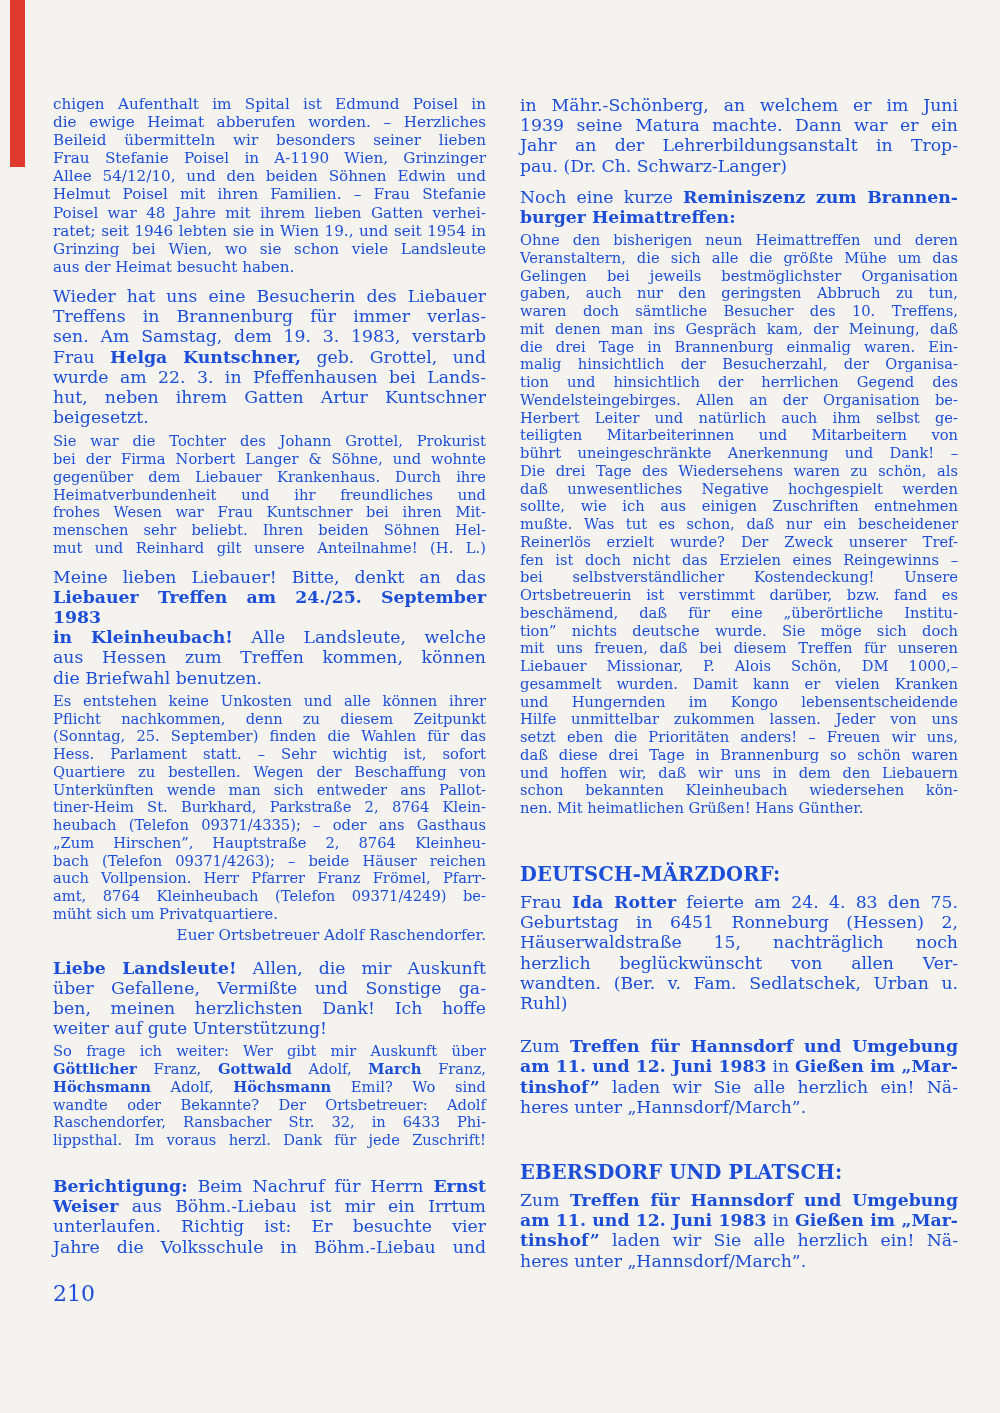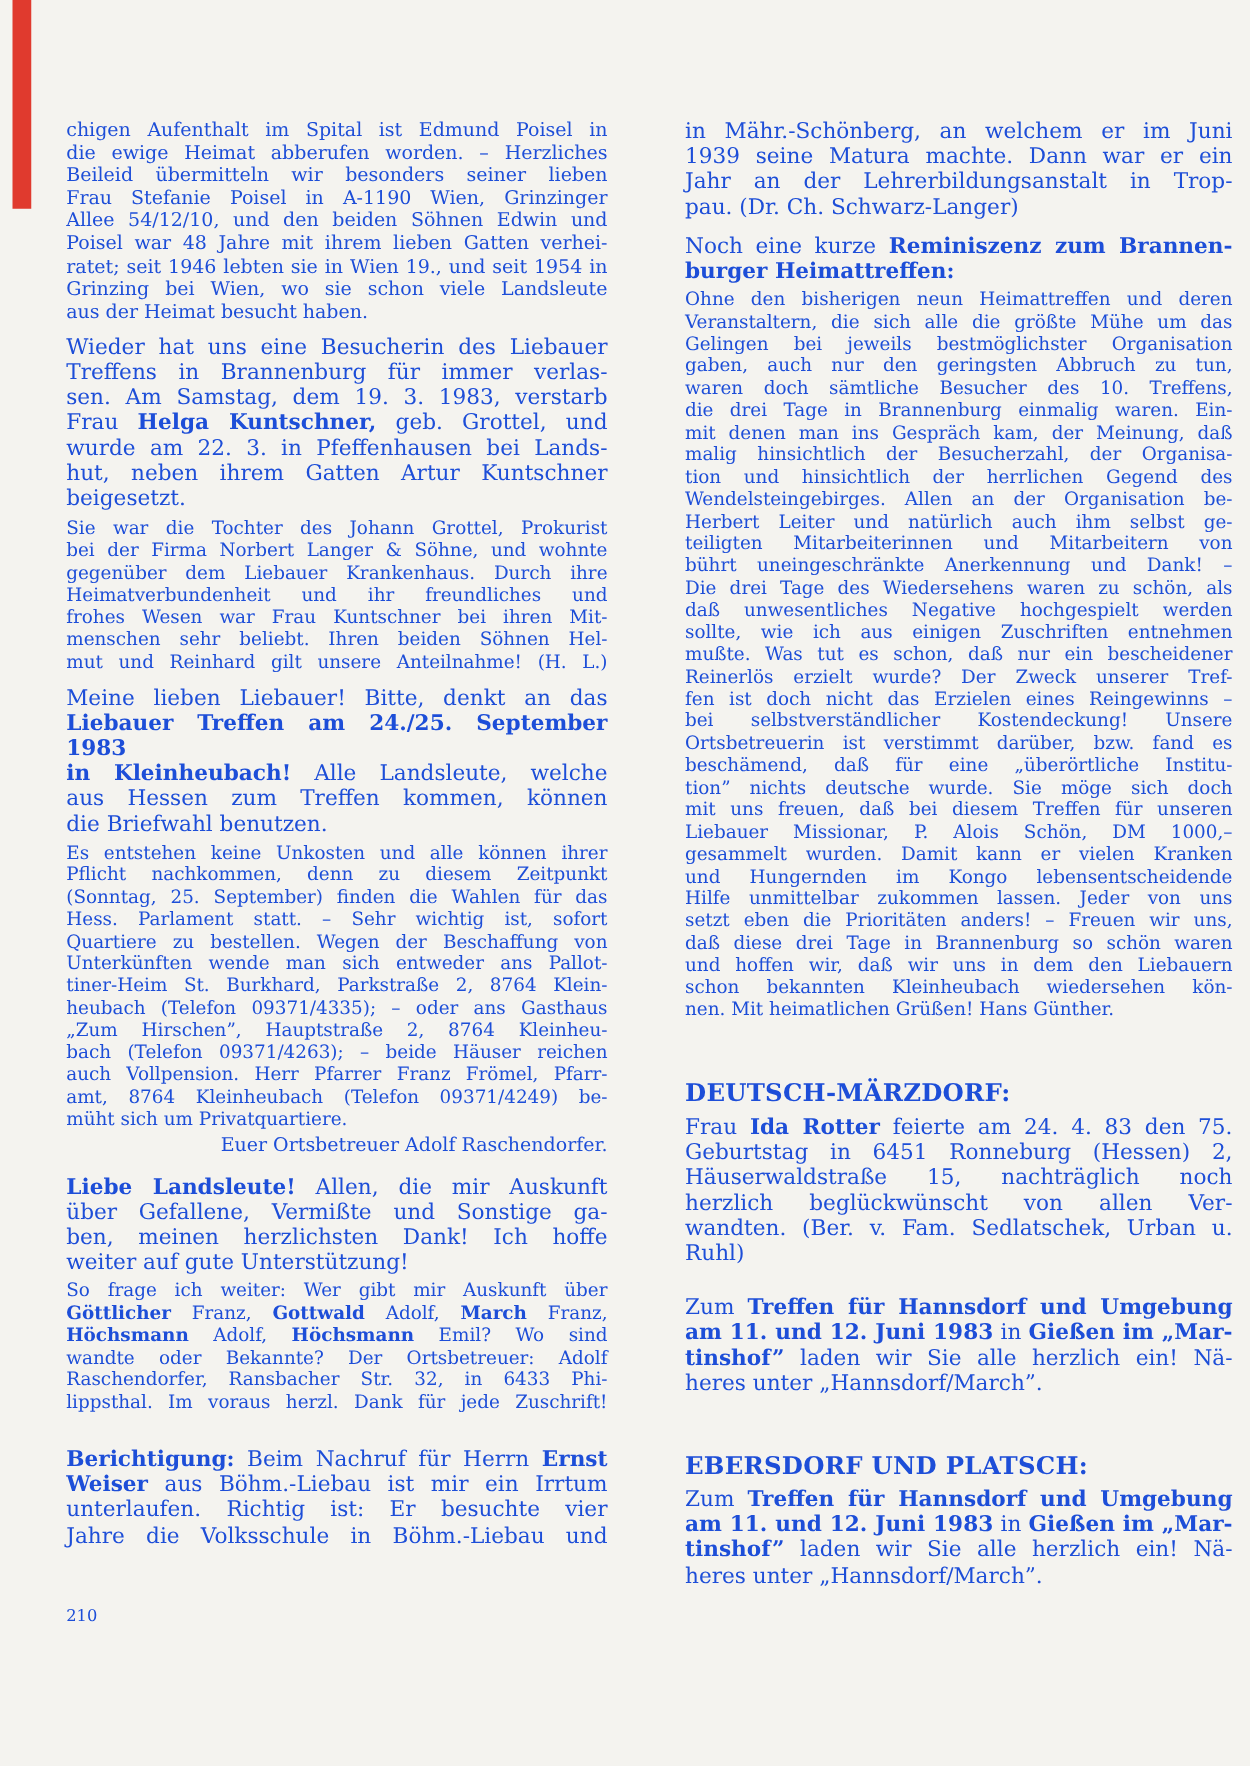--- a/index.html
+++ b/index.html
@@ -1,32 +1,32 @@
 <!DOCTYPE html>
 <html><head>
 <meta charset="utf-8">
 <style>
   html,body{margin:0;padding:0;background:#e9e8e4;}
   .page{position:relative;width:1000px;height:1413px;background:#f4f3ef;color:#201e1a;
         font-family:"DejaVu Serif","Liberation Serif",serif;overflow:hidden;}
   .red-mark{position:absolute;left:10px;top:0;width:15px;height:167px;background:#e03a2e;}
   .col{position:absolute;top:95px;}
   #left-col{left:53px;width:433px;}
-  #right-col{left:548px;width:438px;}
+  #right-col{left:520px;width:438px;}
   .block{margin:0;}
   .line{text-align:left;}
   .line.j{text-align:justify;text-align-last:justify;}
   .md{font-size:15.2px;line-height:18.1px;}
   .sm{font-size:14.7px;line-height:17.75px;}
   .lg{font-size:17.3px;line-height:20.2px;}
   .h{font-size:19.5px;line-height:22px;font-weight:700;letter-spacing:.2px;}
   .sig{text-align:right;}
   .sig .line{text-align:right;}
   .b{font-weight:700;}
-  .page-number{position:absolute;left:53px;top:1284px;font-size:13px;line-height:20px;}
+  .page-number{position:absolute;left:53px;top:1284px;font-size:22px;line-height:20px;}
   
   #left-col .block:nth-child(2){margin-top:10px;}
   #left-col .block:nth-child(3){margin-top:5px;}
   #left-col .block:nth-child(4){margin-top:10px;}
   #left-col .block:nth-child(5){margin-top:4px;}
   #left-col .block:nth-child(6){margin-top:3px;}
   #left-col .block:nth-child(7){margin-top:14px;}
   #left-col .block:nth-child(8){margin-top:4px;}
   #left-col .block:nth-child(9){margin-top:27px;}
   #right-col .block:nth-child(2){margin-top:11px;}
@@ -42,20 +42,21 @@
 
 <div class="page" style="background: rgb(244, 243, 239); color: #1d4ed8; padding-left: 40px;">
   <div class="red-mark" style="background: rgb(224, 58, 46);"></div>
   <div id="left-col" class="col">
       <div class="block md">
         <div class="line j"><span>chigen Aufenthalt im Spital ist Edmund Poisel in</span></div>
         <div class="line j"><span>die ewige Heimat abberufen worden. – Herzliches</span></div>
         <div class="line j"><span>Beileid übermitteln wir besonders seiner lieben</span></div>
         <div class="line j"><span>Frau Stefanie Poisel in A-1190 Wien, Grinzinger</span></div>
         <div class="line j"><span>Allee 54/12/10, und den beiden Söhnen Edwin und</span></div>
+        <div class="line j"><span>Helmut Poisel mit ihren Familien. – Frau Stefanie</span></div>
         <div class="line j"><span>Poisel war 48 Jahre mit ihrem lieben Gatten verhei-</span></div>
         <div class="line j"><span>ratet; seit 1946 lebten sie in Wien 19., und seit 1954 in</span></div>
         <div class="line j"><span>Grinzing bei Wien, wo sie schon viele Landsleute</span></div>
         <div class="line"><span>aus der Heimat besucht haben.</span></div>
       </div>
       <div class="block lg">
         <div class="line j"><span>Wieder hat uns eine Besucherin des Liebauer</span></div>
         <div class="line j"><span>Treffens in Brannenburg für immer verlas-</span></div>
         <div class="line j"><span>sen. Am Samstag, dem 19. 3. 1983, verstarb</span></div>
         <div class="line j"><span>Frau </span><span class="b">Helga Kuntschner,</span><span> geb. Grottel, und</span></div>
@@ -128,22 +129,22 @@
       <div class="block lg">
         <div class="line j"><span>Noch eine kurze </span><span class="b">Reminiszenz zum Brannen-</span></div>
         <div class="line"><span class="b">burger Heimattreffen:</span></div>
       </div>
       <div class="block sm">
         <div class="line j"><span>Ohne den bisherigen neun Heimattreffen und deren</span></div>
         <div class="line j"><span>Veranstaltern, die sich alle die größte Mühe um das</span></div>
         <div class="line j"><span>Gelingen bei jeweils bestmöglichster Organisation</span></div>
         <div class="line j"><span>gaben, auch nur den geringsten Abbruch zu tun,</span></div>
         <div class="line j"><span>waren doch sämtliche Besucher des 10. Treffens,</span></div>
+        <div class="line j"><span>mit denen man ins Gespräch kam, der Meinung, daß</span></div>
         <div class="line j"><span>die drei Tage in Brannenburg einmalig waren. Ein-</span></div>
-        <div class="line j"><span>mit denen man ins Gespräch kam, der Meinung, daß</span></div>
         <div class="line j"><span>malig hinsichtlich der Besucherzahl, der Organisa-</span></div>
         <div class="line j"><span>tion und hinsichtlich der herrlichen Gegend des</span></div>
         <div class="line j"><span>Wendelsteingebirges. Allen an der Organisation be-</span></div>
         <div class="line j"><span>Herbert Leiter und natürlich auch ihm selbst ge-</span></div>
         <div class="line j"><span>teiligten Mitarbeiterinnen und Mitarbeitern von</span></div>
         <div class="line j"><span>bührt uneingeschränkte Anerkennung und Dank! –</span></div>
         <div class="line j"><span>Die drei Tage des Wiedersehens waren zu schön, als</span></div>
         <div class="line j"><span>daß unwesentliches Negative hochgespielt werden</span></div>
         <div class="line j"><span>sollte, wie ich aus einigen Zuschriften entnehmen</span></div>
         <div class="line j"><span>mußte. Was tut es schon, daß nur ein bescheidener</span></div>

